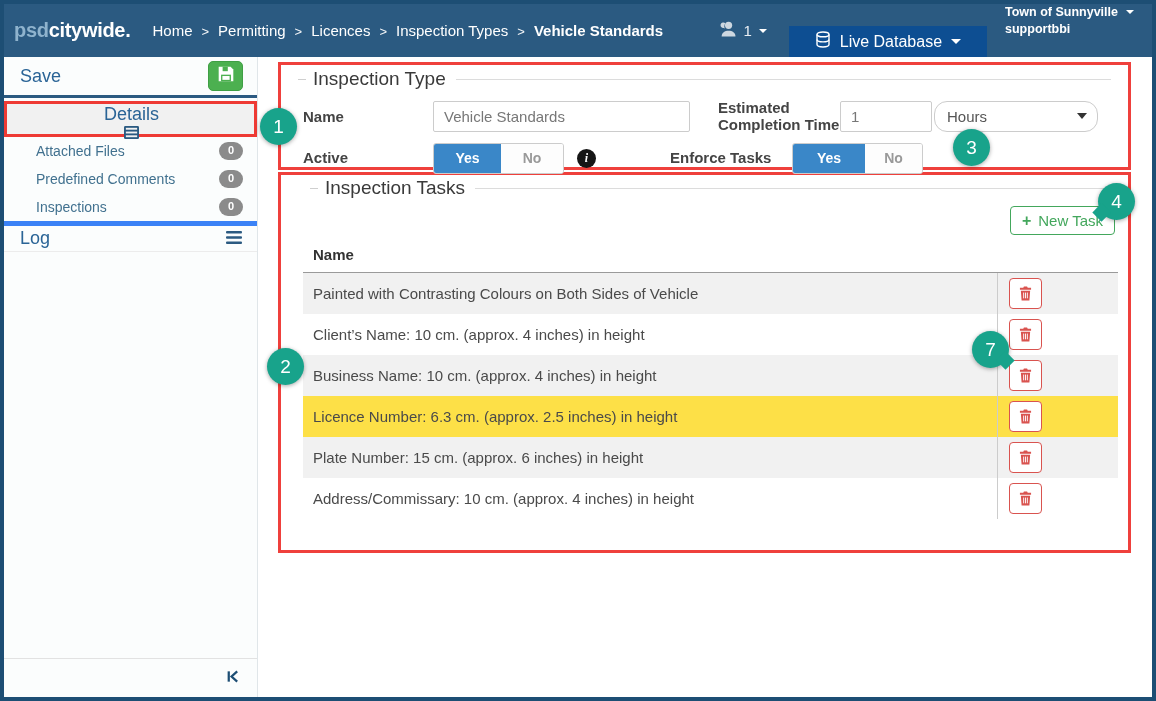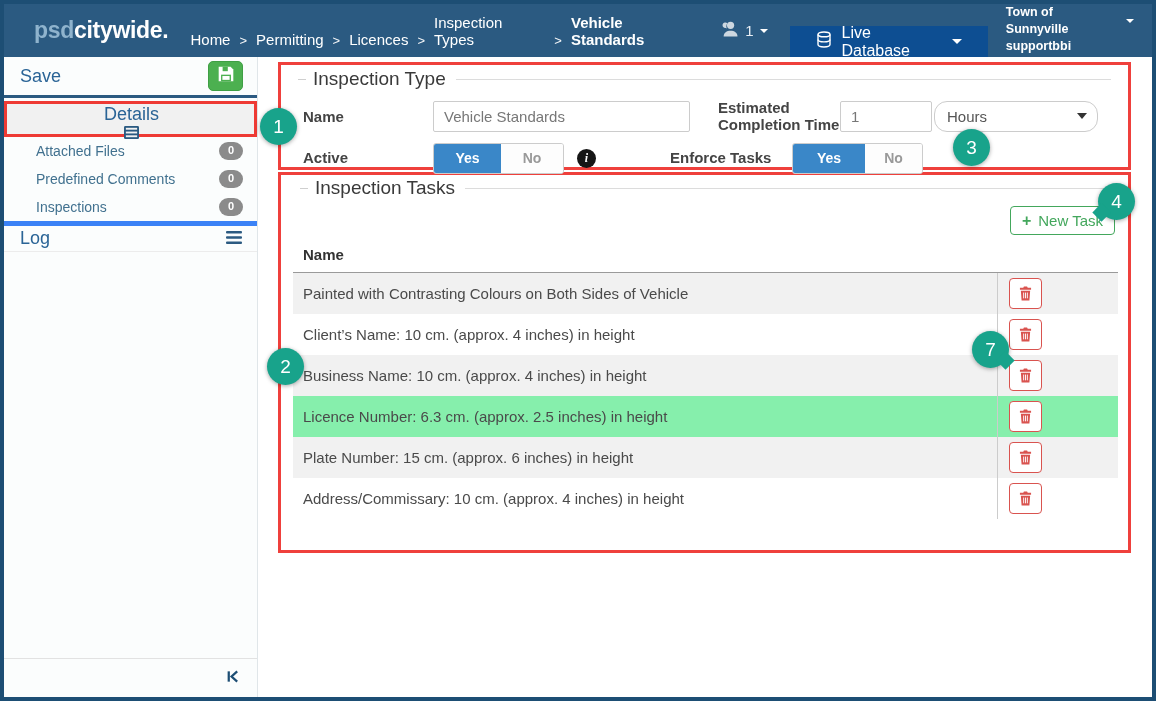--- a/index.html
+++ b/index.html
@@ -2,21 +2,21 @@
 <html><head>
 <meta charset="utf-8">
 <style>
   * { margin:0; padding:0; box-sizing:border-box; }
   body { background:#888; font-family:"Liberation Sans", sans-serif; }
   .page { position:relative; width:1156px; height:701px; background:#fff;
           border:4px solid #1d4e74; display:flex; flex-direction:column; overflow:hidden; }
 
   
   .navbar { height:53px; background:#2b5a81; color:#fff; display:flex; align-items:center; flex-shrink:0; }
-  .logo { padding:0 22px 0 10px; font-size:23px; font-weight:bold; letter-spacing:-.3px; white-space:nowrap;margin-left:20px; }
+  .logo { padding:0 22px 0 10px; font-size:20px; font-weight:bold; letter-spacing:-.3px; white-space:nowrap; }
   .logo .psd { color:#8fb3cd; }
   .logo .cw, .logo .dot { color:#ffffff; }
   .breadcrumb { display:flex; align-items:flex-end; gap:9px; font-size:15px; }
   .crumb { cursor:pointer; }
   .crumb.current { font-weight:bold; cursor:default; }
   .crumb-sep { font-size:13px; opacity:.95; }
   .nav-right { margin-left:auto; display:flex; align-items:stretch; height:100%; }
   .user-chip { display:flex; align-items:center; gap:7px; padding:0 22px; font-size:15px; color:#e8eef4; cursor:pointer; }
   .live-db { background:#0d4e92; display:flex; align-items:center; gap:9px; padding:0 26px; font-size:16px; cursor:pointer;margin-top:22px; }
   .tenant { display:flex; flex-direction:column; justify-content:flex-start; padding:0 18px; font-size:12.5px; font-weight:bold; line-height:1.35; cursor:pointer; min-width:145px; }
@@ -37,21 +37,21 @@
   .badge { background:#8b8b8b; color:#fff; font-size:11px; font-weight:bold; border-radius:9px; padding:2px 9px; line-height:1.2; }
   .log-row { height:31px; display:flex; align-items:center; justify-content:space-between; padding:0 15px 0 16px; border-top:5px solid #3b82f6; border-bottom:1px solid #ececec; cursor:pointer; }
   .side-spacer { flex:1; }
   .side-footer { height:39px; border-top:1px solid #e2e2e2; display:flex; align-items:center; justify-content:flex-end; padding:0 17px; }
   .collapse-btn { cursor:pointer; display:flex; align-items:center; }
 
   
   .main { flex:1; background:#fff; padding:5px 0 0 20px; position:relative; }
   .red-box { border:3px solid #ef403c; width:853px; }
   .box-type { height:108px; padding:3px 17px 0 17px; }
-  .box-tasks { height:381px; margin-top:2px; padding:2px 10px 0 12px; }
+  .box-tasks { height:381px; margin-top:2px; padding:2px 10px 0 22px; }
 
   .legend { display:flex; align-items:center; font-size:19px; color:#3a3a3a; }
   .legend::before { content:""; width:8px; height:1px; background:#cfcfcf; margin-right:7px; flex-shrink:0; }
   .legend::after { content:""; flex:1; height:1px; background:#dcdcdc; margin-left:10px; }
 
   .form-row { display:flex; align-items:center; margin-top:9px; }
   .f-label { font-size:15px; font-weight:bold; color:#444; line-height:1.15; }
   .lab-l { width:135px; padding-left:5px; }
   .lab-r { width:122px; margin-left:28px; }
   .txt-input { height:31px; border:1px solid #ccc; border-radius:2px; font-size:15px; color:#777;
@@ -75,21 +75,21 @@
   .plus { font-weight:bold; font-size:16px; line-height:1; }
   .ttable { margin-top:3px; }
   .t-head { display:flex; align-items:flex-end; height:35px; border-bottom:1px solid #9a9a9a; font-size:15px; font-weight:bold; color:#333; }
   .t-col-name { flex:1; padding-left:10px; padding-bottom:9px; }
   .t-col-actions { width:121px; border-left:1px solid #ccc; padding:0 0 9px 17px; height:100%; display:flex; align-items:flex-end; }
   .t-row { display:flex; align-items:stretch; height:41px; font-size:15px; color:#4a4a4a; }
   .t-row .cell-name { flex:1; display:flex; align-items:center; padding-left:10px; }
   .t-row .cell-actions { width:121px; border-left:1px solid #ccc; display:flex; align-items:center; padding-left:11px; }
   .r-gray { background:#f1f1f1; }
   .r-white { background:#fff; }
-  .r-dark { background:#86efac; }
+  .r-dark { background:#fde047; }
   .del-btn { width:33px; height:31px; background:#fff; border:1px solid #d9534f; border-radius:4px;
              display:flex; align-items:center; justify-content:center; cursor:pointer; }
 
   
   .ann { position:absolute; width:37px; height:37px; border-radius:50%; background:#18a38b; color:#fff;
          font-size:19px; display:flex; align-items:center; justify-content:center;
          box-shadow:0 1px 4px rgba(0,0,0,.35); z-index:20; }
   .ann span { position:relative; z-index:2; }
   .tail-br::after { content:""; position:absolute; width:13px; height:13px; background:#18a38b;
                     transform:rotate(45deg); bottom:1px; right:-3px; z-index:1; }

